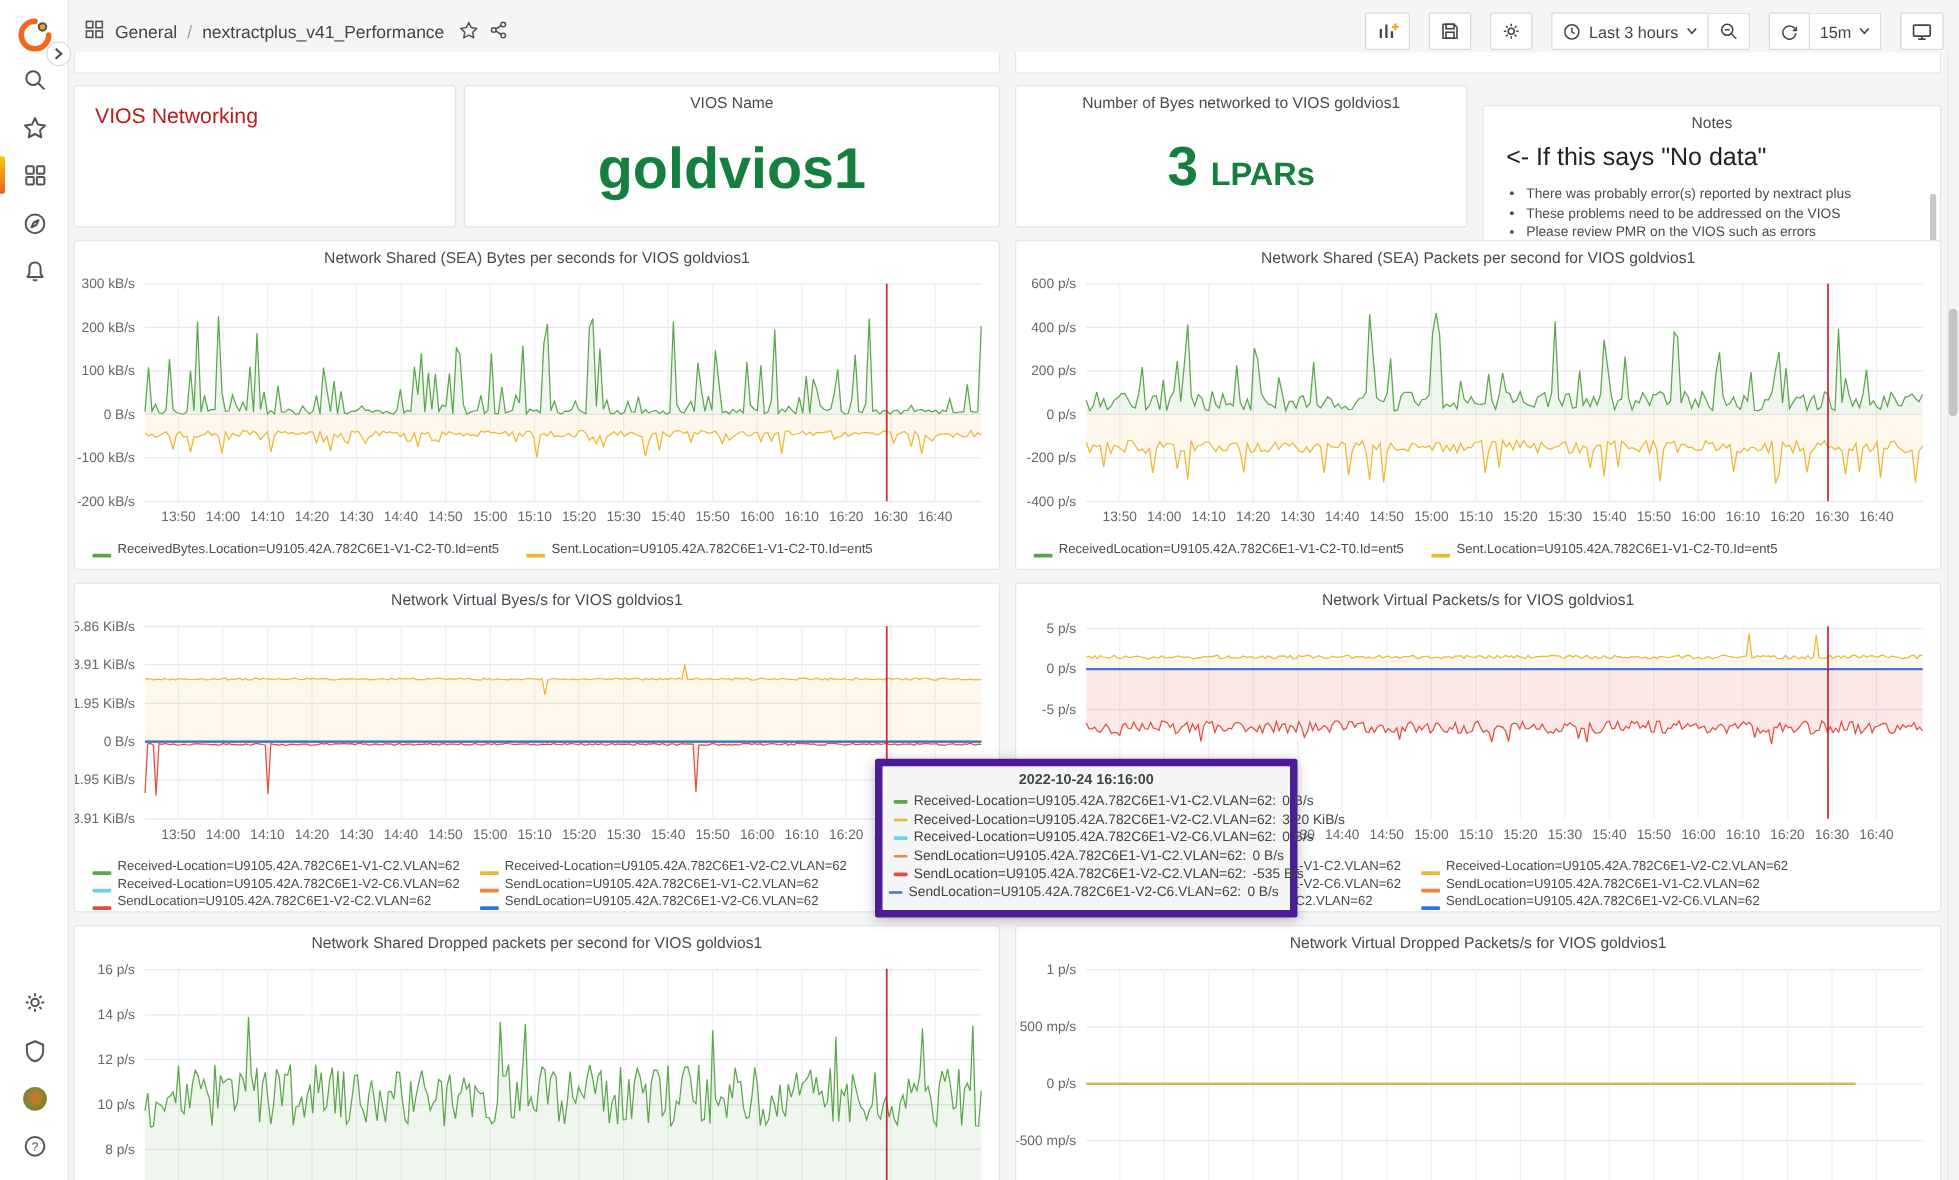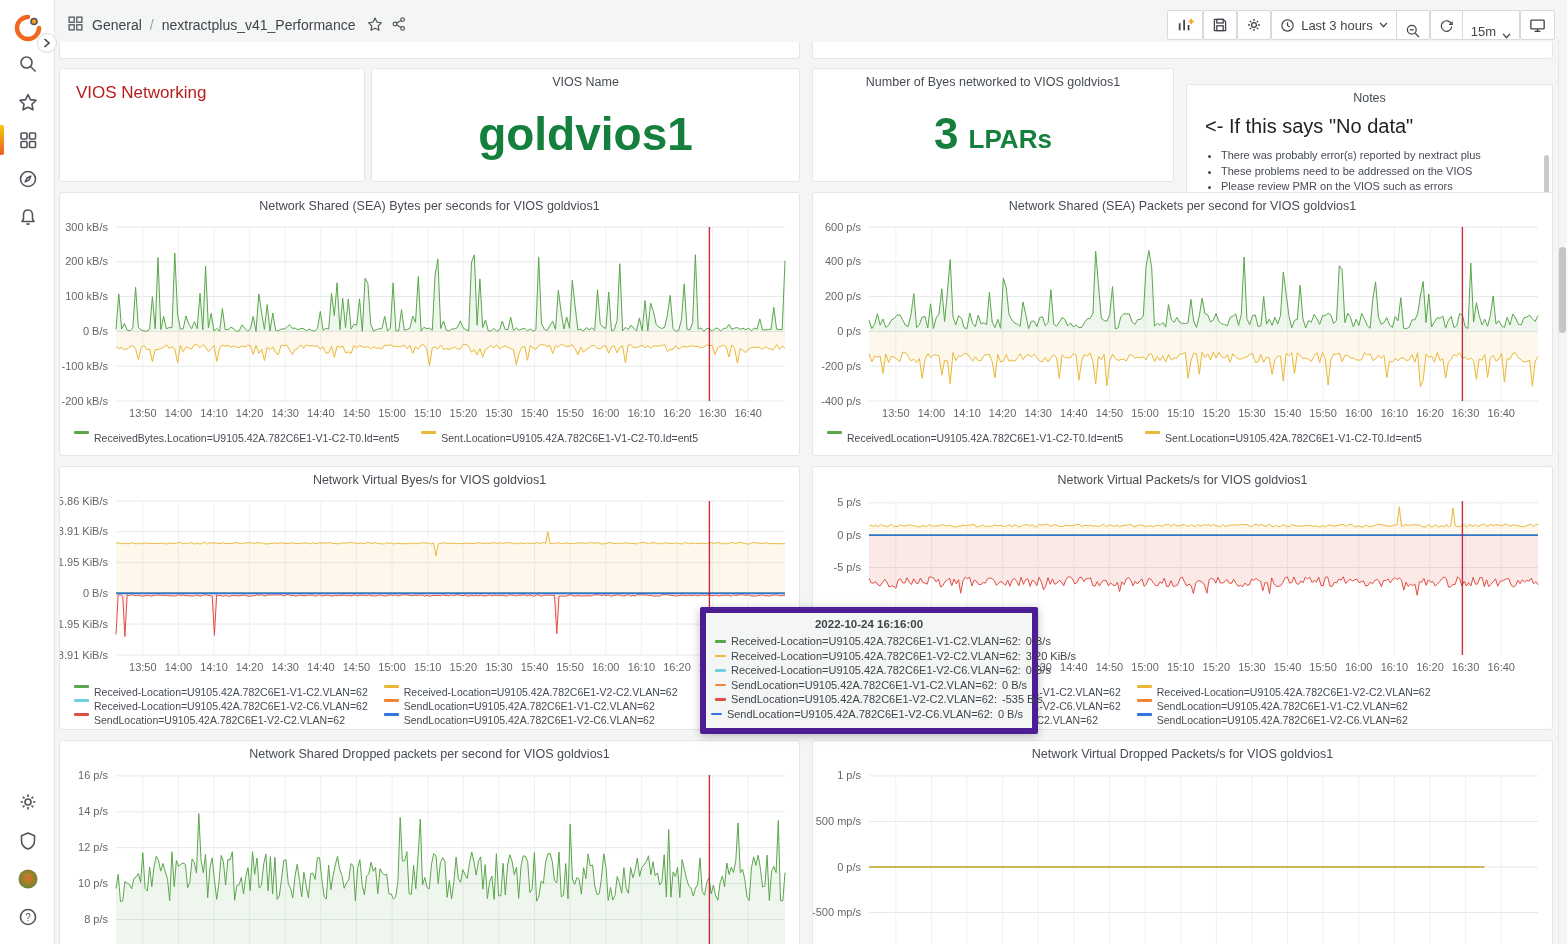--- a/index.html
+++ b/index.html
@@ -19,40 +19,40 @@
                background:#fff; border:1px solid #D8D9DA; z-index:40; display:flex; align-items:center;
                justify-content:center; font-size:12px; color:#41444B; cursor:pointer; }
 
   
   .header { position:absolute; left:55px; top:0; right:0; height:50px; display:flex; align-items:center;
             padding:0 12px 0 12px; z-index:20; }
   .crumb { display:flex; align-items:center; gap:8px; font-size:14px; color:#41444B;justify-content:flex-end; }
   .crumb .sep { color:#9AA0A6; }
   .crumb-icon svg { stroke:#52545C; fill:none; stroke-width:1.5; }
   .crumb-btn { cursor:pointer; }
-  .toolbar { margin-left:auto; display:flex; align-items:center; gap:0; }
+  .toolbar { margin-left:auto; display:flex; align-items:center; gap:15px; }
   .tb-btn { height:30px; min-width:32px; background:#fff; border:1px solid #D8D9DA; border-radius:2px;
             display:flex; align-items:center; justify-content:center; gap:6px; padding:0 8px;
             font-size:13px; color:#41444B; cursor:pointer; }
   .tb-btn svg { stroke:#41444B; fill:none; stroke-width:1.6; }
   .tb-group { display:flex; }
   .tb-group .tb-btn:first-child { border-radius:2px 0 0 2px; }
-  .tb-group .tb-btn:last-child { border-radius:0 2px 2px 0; border-left:none;align-items:flex-end; }
+  .tb-group .tb-btn:last-child { border-radius:0 2px 2px 0; border-left:none; }
 
   
   .panel { position:absolute; background:#fff; border:1px solid #E4E5E7; border-radius:3px; }
   .panel-title { height:26px; display:flex; align-items:center; justify-content:center; font-size:12.5px;
                  font-weight:500; color:#464C54; cursor:pointer; white-space:nowrap; overflow:hidden; }
   .bigstat { display:flex; align-items:center; justify-content:center; gap:10px; }
   .chart-body { position:relative; width:100%; overflow:hidden; }
   .chart-body svg text.tick { font-family:"Liberation Sans","DejaVu Sans",sans-serif; font-size:11px; fill:#63676D; }
   .legend { padding:2px 14px 4px 14px; font-size:10.5px; color:#464C54; line-height:14px; }
   .legend.onerow { display:flex; gap:22px; }
   .legend.grid2 { display:grid; grid-template-columns:auto auto; justify-content:start; column-gap:16px; }
-  .legend-item { display:flex; align-items:flex-start; gap:5px; cursor:pointer; white-space:nowrap; }
+  .legend-item { display:flex; align-items:flex-end; gap:5px; cursor:pointer; white-space:nowrap; }
   .swatch { display:inline-block; width:15px; height:3px; border-radius:1px; flex:0 0 auto; }
 
   
   .text-panel-body { padding:14px 16px; font-size:17px; color:#b91c1c; }
 
   
   .notes-body { padding:2px 18px 0 18px; overflow:hidden; height:84px; position:relative; }
   .notes-heading { font-size:20px; color:#202226; margin:2px 0 10px 0; }
   .notes-list { list-style:disc; margin-left:16px; font-size:11px; color:#464C54; line-height:15.5px; }
   .notes-scroll { position:absolute; right:3px; top:44px; width:5px; height:46px; background:#C7C9CB; border-radius:3px; }

